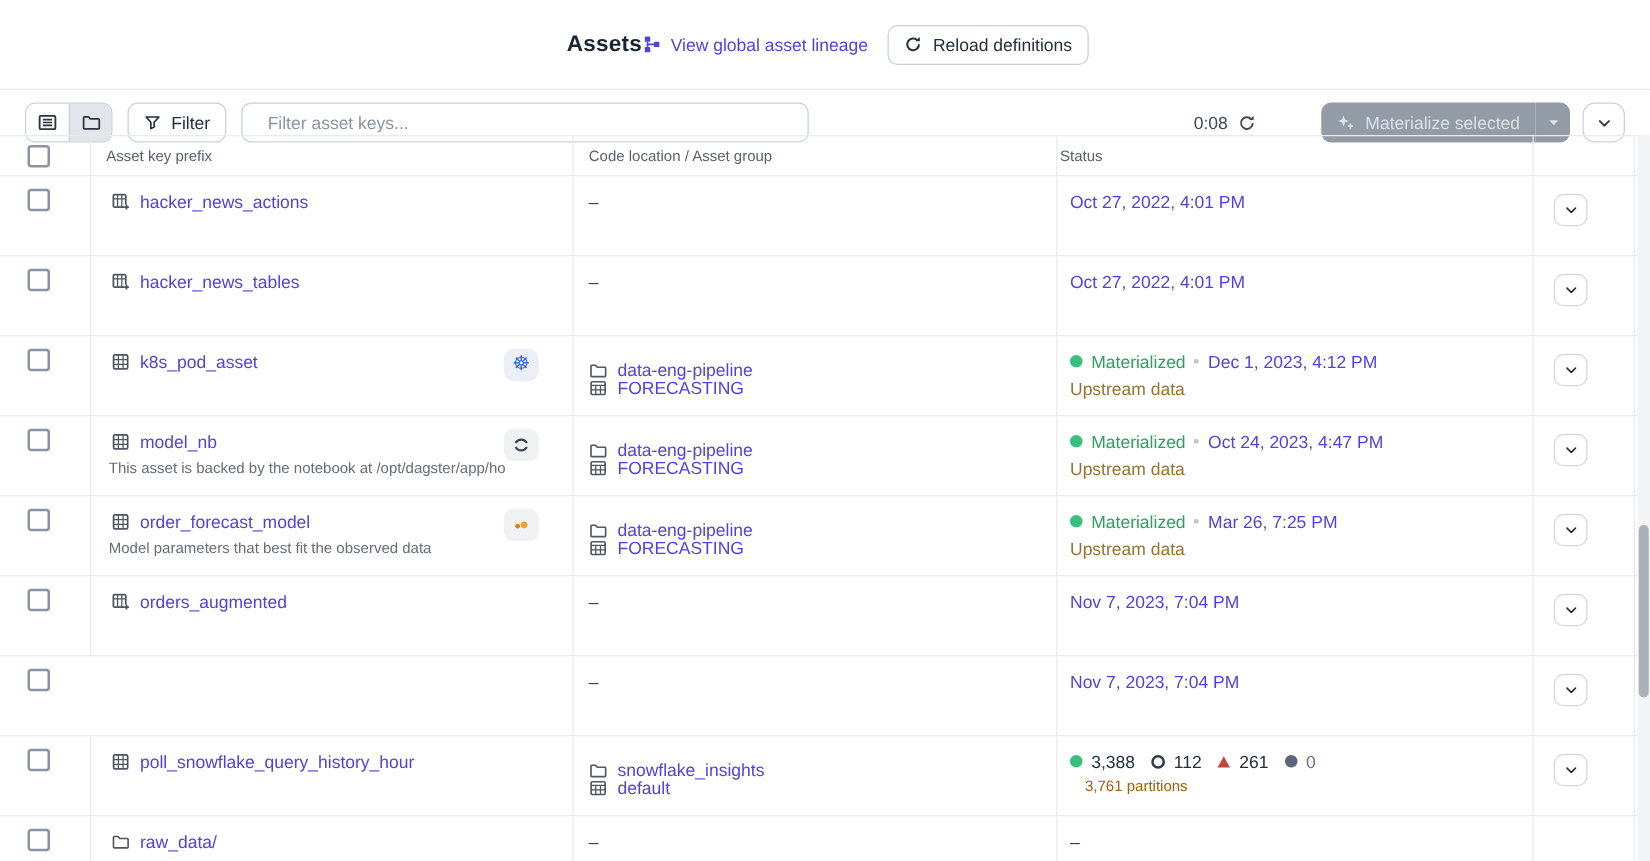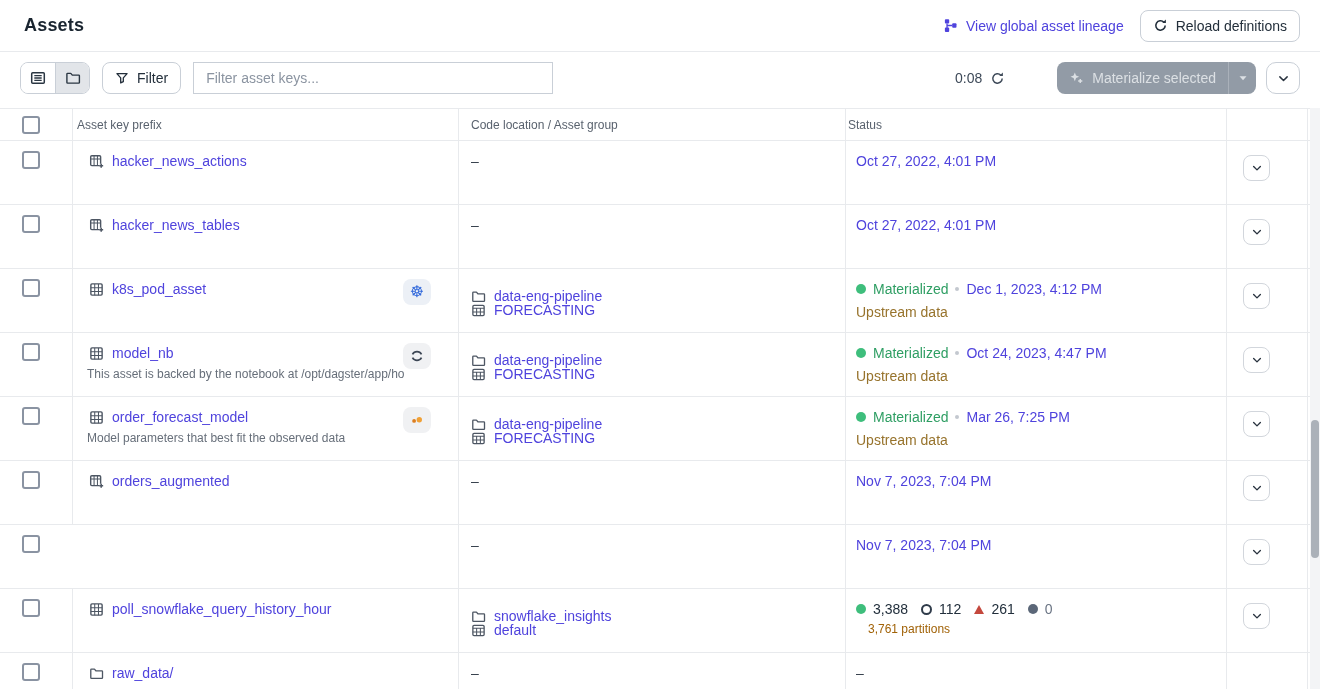--- a/index.html
+++ b/index.html
@@ -1,41 +1,41 @@
 <!DOCTYPE html>
 <html style="--link: #4f43dd; --border: #e8eaed; --green-dot: #3ebe7c; --green-text: #2e9e63; --amber: #97732c; --red: #c4483d; --gray-dot: #5b6778; --mat-bg: #929ba6; --k8s-blue: #3168db; --jupyter-orange: #f0a035;"><head>
 <meta charset="utf-8">
 <style>
   * { margin:0; padding:0; box-sizing:border-box; }
   html,body { background:#fff; }
   body { font-family:"Liberation Sans","DejaVu Sans",sans-serif; color:#222f3c; }
   .app { position:relative; width:1320px; height:689px; background:#fff; overflow:hidden; }
 
   
-  .page-header { height:52px; display:flex; align-items:center; justify-content:space-between;
+  .page-header { height:72px; display:flex; align-items:center; justify-content:center;
     padding:0 20px 0 24px; border-bottom:1px solid var(--border,#e8eaed); }
   .page-title { font-size:18px; font-weight:700; color:#1a2530; letter-spacing:.2px; }
   .header-actions { display:flex; align-items:center; gap:16px; }
   .lineage-link { display:flex; align-items:center; gap:8px; color:var(--link,#4f43dd);
     font-size:14px; cursor:pointer; text-decoration:none; }
   .btn { display:flex; align-items:center; gap:8px; height:32px; padding:0 12px;
     background:#fff; border:1px solid #c9cfd7; border-radius:8px; font-size:14px;
     color:#232f3b; cursor:pointer; font-family:inherit; }
   .btn svg { flex:none; }
 
   
   .toolbar { height:52px; display:flex; align-items:center; padding:0 20px; background:#fff; }
   .seg { display:flex; border:1px solid #c9cfd7; border-radius:8px; overflow:hidden; height:32px; }
   .seg button { width:34px; height:30px; border:none; background:#fff; display:flex;
     align-items:center; justify-content:center; color:#2a3642; cursor:pointer; }
   .seg button.active { background:#e2e5e9; }
   .seg button + button { border-left:1px solid #c9cfd7; }
   .filter-btn { margin-left:12px; }
-  .filter-input { margin-left:12px; width:360px; height:32px; border:1px solid #c9cfd7;
-    border-radius:0; padding:0 12px; font-size:14px; font-family:inherit; color:#232f3b; outline:none; }
+  .filter-input { margin-left:12px; width:454px; height:32px; border:1px solid #c9cfd7;
+    border-radius:8px; padding:0 20px; font-size:14px; font-family:inherit; color:#232f3b; outline:none; }
   .filter-input::placeholder { color:#8b94a1; }
   .toolbar .spacer { flex:1; }
   .timer { font-size:14px; color:#3e4a59; margin-right:8px; }
   .refresh-mini { display:flex; align-items:center; color:#3e4a59; margin-right:18px; cursor:pointer; }
   .mat-group { display:flex; height:32px;margin-left:34px; }
   .mat-main { display:flex; align-items:center; gap:8px; background:var(--mat-bg,#929ba6);
     color:#dce0e4; border:none; border-radius:8px 0 0 8px; font-size:14px; padding:0 12px;
     font-family:inherit; cursor:default; }
   .mat-caret { width:28px; background:var(--mat-bg,#929ba6); border:none;
     border-left:1px solid #aab1ba; border-radius:0 8px 8px 0; color:#dce0e4;
@@ -49,21 +49,21 @@
   .thead,.trow { position:relative; }
   .thead { height:32px; border-bottom:1px solid var(--border,#e8eaed); }
   .trow { height:64px; border-bottom:1px solid var(--border,#e8eaed); }
   .cell { position:absolute; top:0; bottom:0; }
   .c-check  { left:0;    width:72px; }
   .c-asset  { left:72px;  width:386px; border-left:1px solid var(--border,#e8eaed); }
   .c-loc    { left:458px; width:387px; border-left:1px solid var(--border,#e8eaed); }
   .c-status { left:845px; width:381px; border-left:1px solid var(--border,#e8eaed); }
   .c-action { left:1226px; width:82px; border-left:1px solid var(--border,#e8eaed);
               border-right:1px solid var(--border,#e8eaed); }
-  .th { font-size:12px; color:#59626e; display:flex; align-items:center; padding-left:4px; }
+  .th { font-size:12px; color:#59626e; display:flex; align-items:center; padding-left:12px; }
   .c-check.th { padding-left:0; }
   .checkbox { position:absolute; left:22px; width:18px; height:18px; border:2px solid #8a93a2;
     border-radius:3px; background:#fff; cursor:pointer; }
   .thead .checkbox { top:7px; }
   .trow .checkbox { top:10px; }
 
   .asset-line { position:absolute; left:16px; top:12px; display:flex; align-items:center; gap:8px; }
   .aicon { display:flex; color:#4d5663; }
   .asset-name { font-size:14px; color:var(--link,#4f43dd); text-decoration:none; cursor:pointer; white-space:nowrap; }
   .desc { position:absolute; left:14px; top:34px; right:54px; font-size:12px; color:#666e79;

